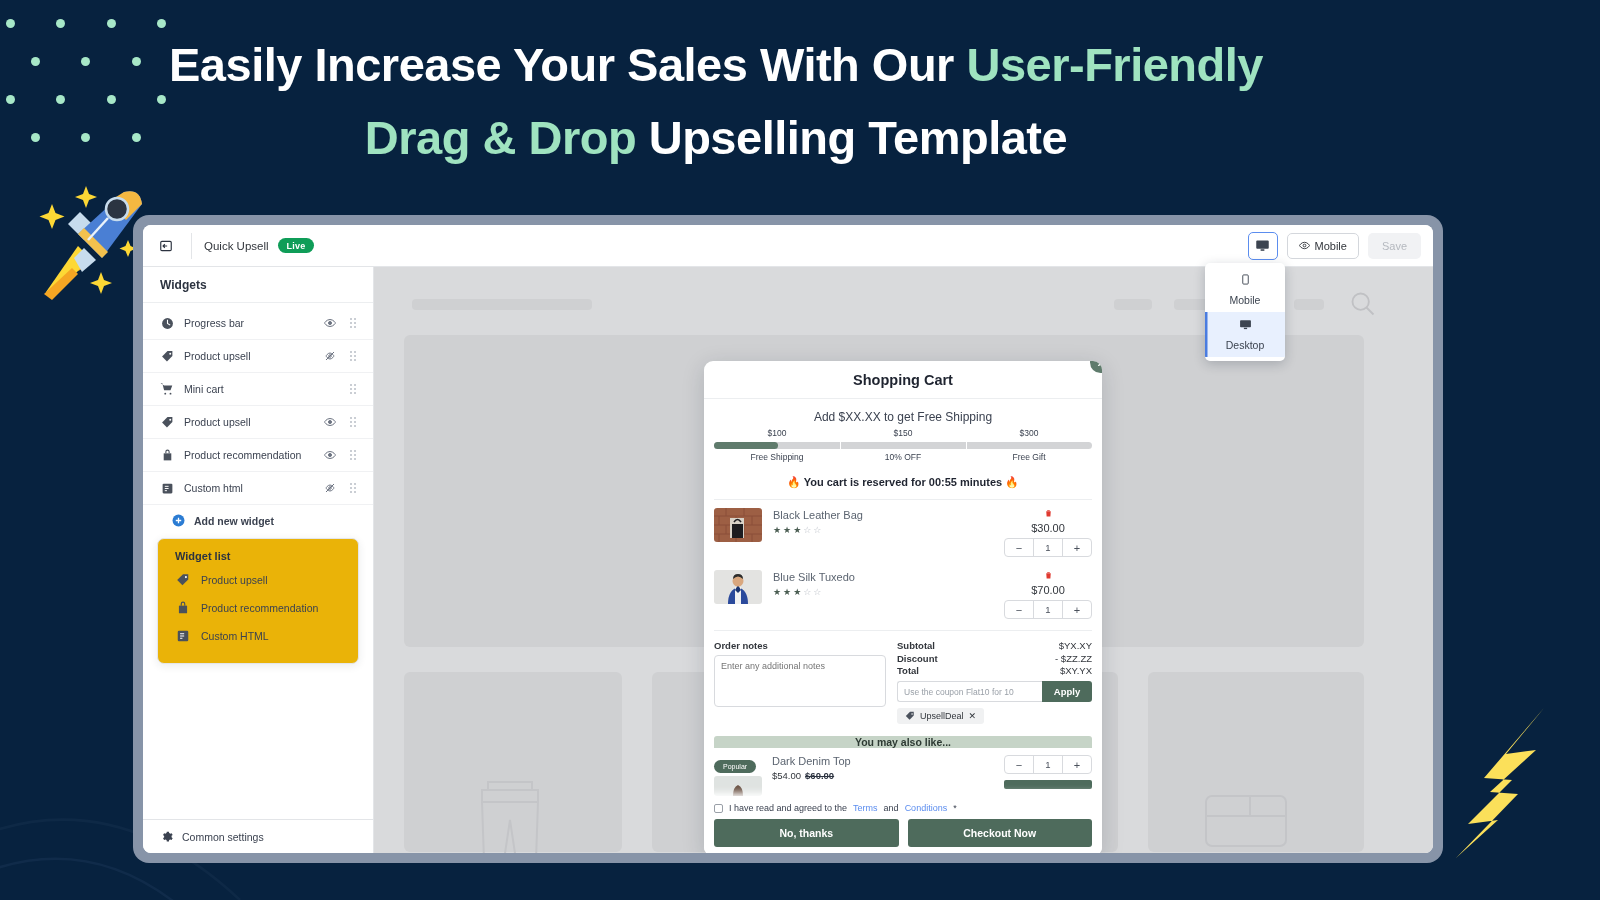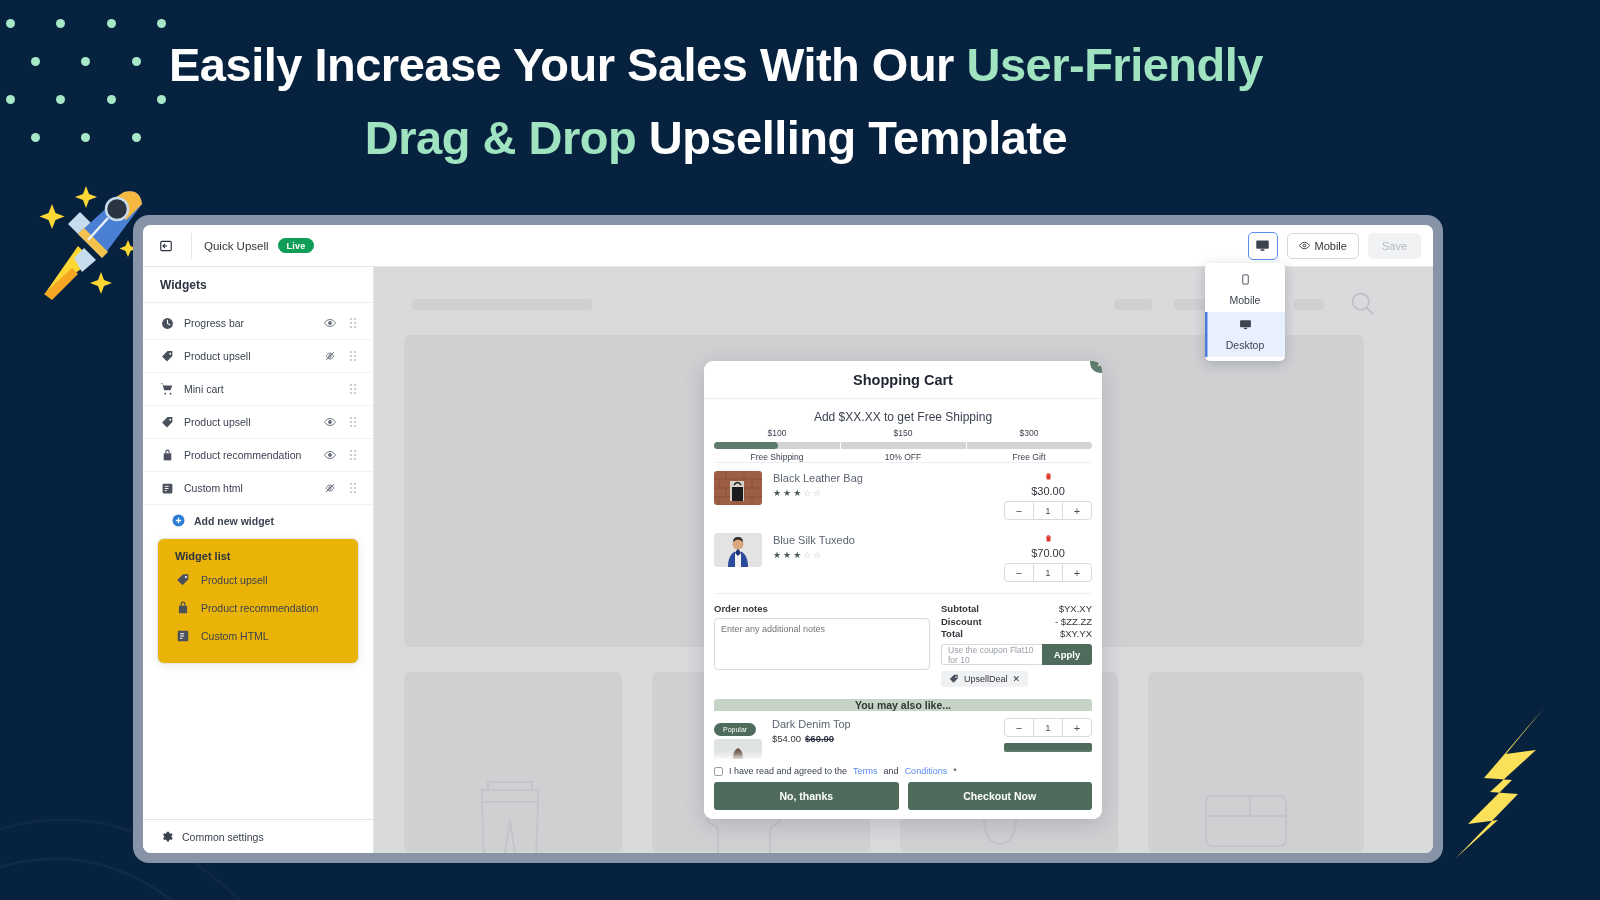--- a/index.html
+++ b/index.html
@@ -166,21 +166,21 @@
   .item-right { width:88px; text-align:center; }
   .trash { color:#e03a30; font-size:10px; line-height:1; margin-bottom:2px; }
   .item-price { font-size:11px; color:#32363c; margin-bottom:4px; }
   .qty {
     display:flex; border:1px solid #d8dade; border-radius:4px; overflow:hidden; height:19px;
   }
   .qty div { flex:1; display:flex; align-items:center; justify-content:center; font-size:11px; color:#4a515c; }
   .qty .num { border-left:1px solid #d8dade; border-right:1px solid #d8dade; font-size:9.5px; }
 
   .notes-row { display:flex; padding:9px 10px 4px; gap:11px; }
-  .notes-col { width:216px; }
+  .notes-col { width:172px; }
   .notes-label { font-size:9.5px; font-weight:bold; color:#32363c; margin-bottom:4px; }
   .notes-box {
     width:100%; height:52px; border:1px solid #d8dade; border-radius:4px;
     font-size:9px; color:#9aa0a8; padding:5px 6px; background:#fff;
     font-family:"Liberation Sans", sans-serif; resize:none;
   }
   .totals-col { flex:1; }
   .total-line { display:flex; font-size:9.5px; margin-bottom:1.5px; }
   .total-line .lbl { font-weight:bold; color:#32363c; }
   .total-line .val { margin-left:auto; color:#32363c; }
@@ -611,20 +611,21 @@
           <div class="tick" style="left:33.3%;"></div>
           <div class="tick" style="left:66.6%;"></div>
         </div>
 
         <div class="tier-rewards">
           <span>Free Shipping</span>
           <span>10% OFF</span>
           <span>Free Gift</span>
         </div>
 
+        <div class="reserve-msg">🔥 You cart is reserved for 00:55 minutes 🔥</div>
 
         <div class="cart-line"></div>
 
         <div class="item">
           <div class="item-thumb">
             <svg width="48" height="34" viewBox="0 0 48 34">
               <rect width="48" height="34" fill="#9d5f44"></rect>
               <g stroke="#8a4f38" stroke-width="1">
                 <path d="M0 8h48M0 17h48M0 26h48M12 0v8M30 0v8M5 8v9M22 8v9M38 8v9M12 17v9M30 17v9M5 26v8M22 26v8M38 26v8"></path>
               </g>

